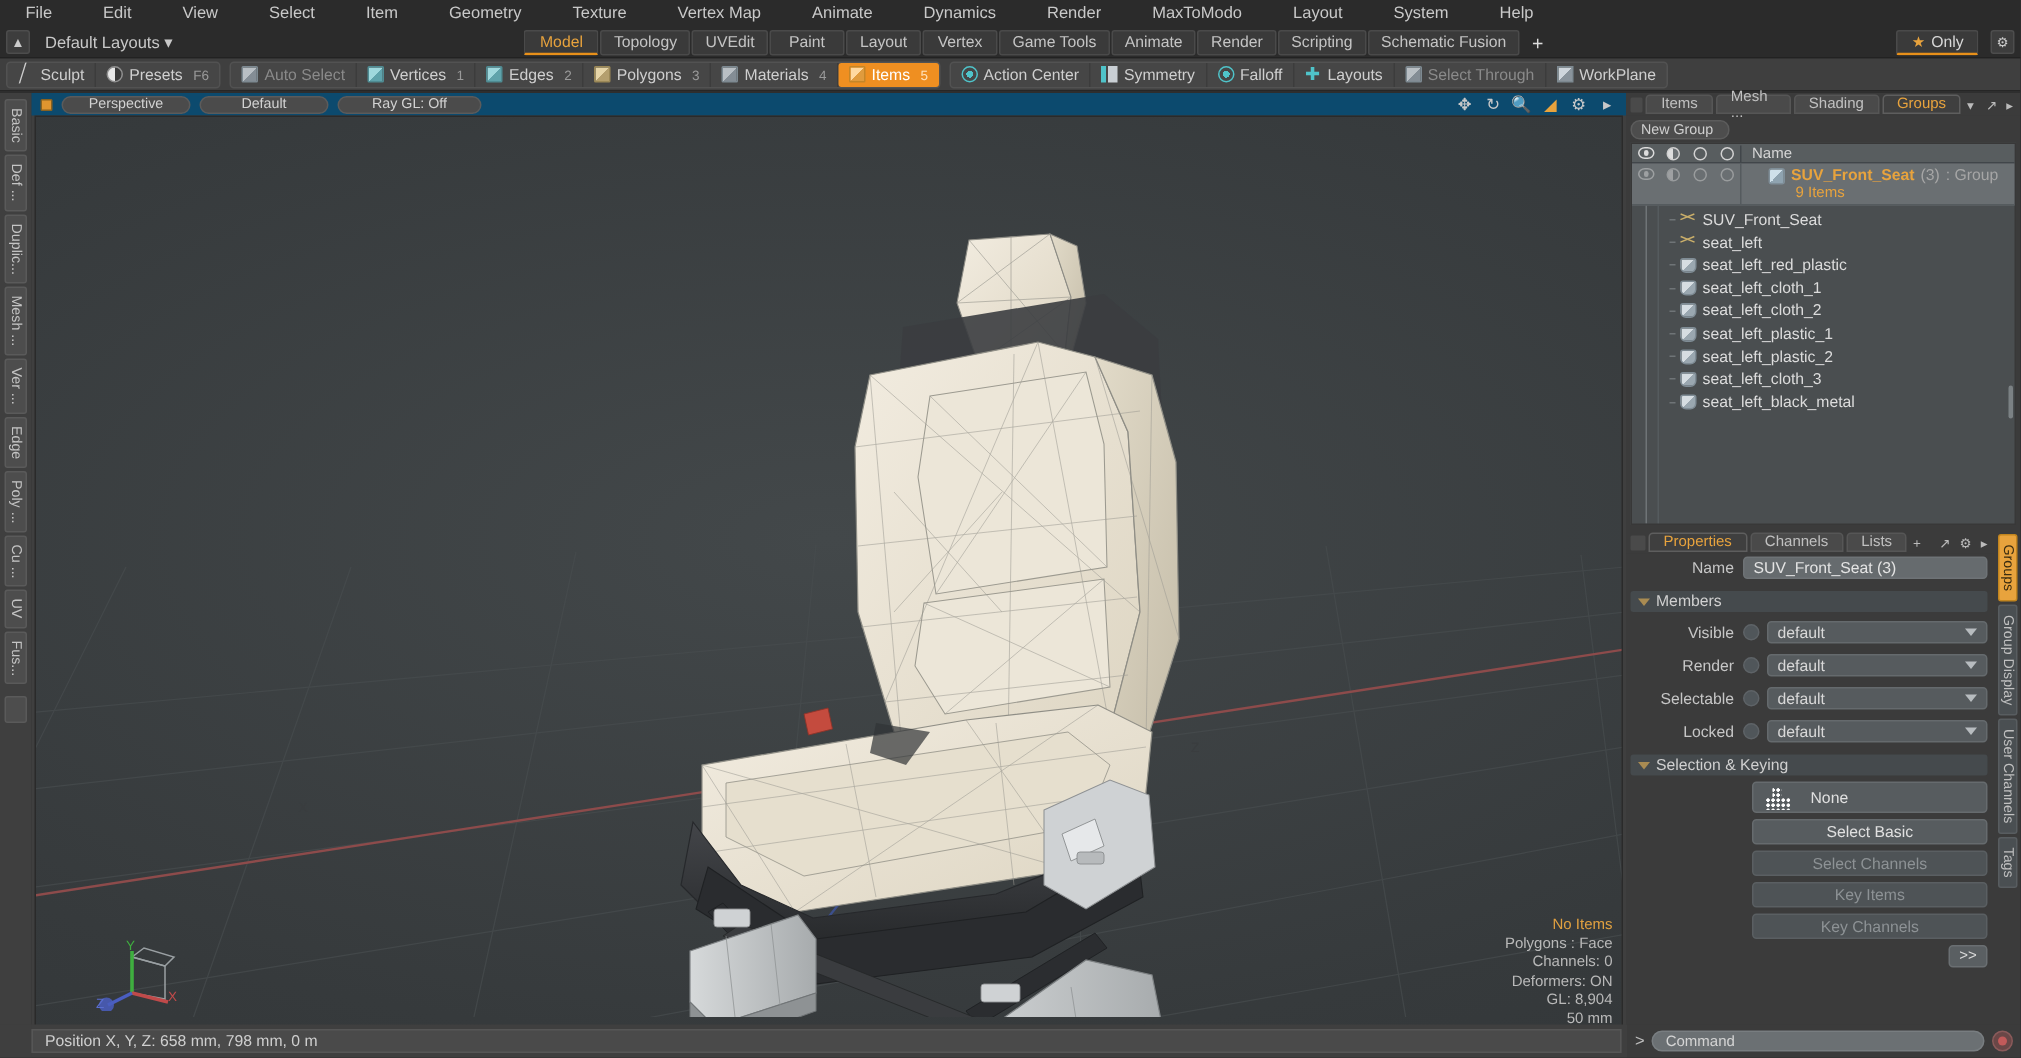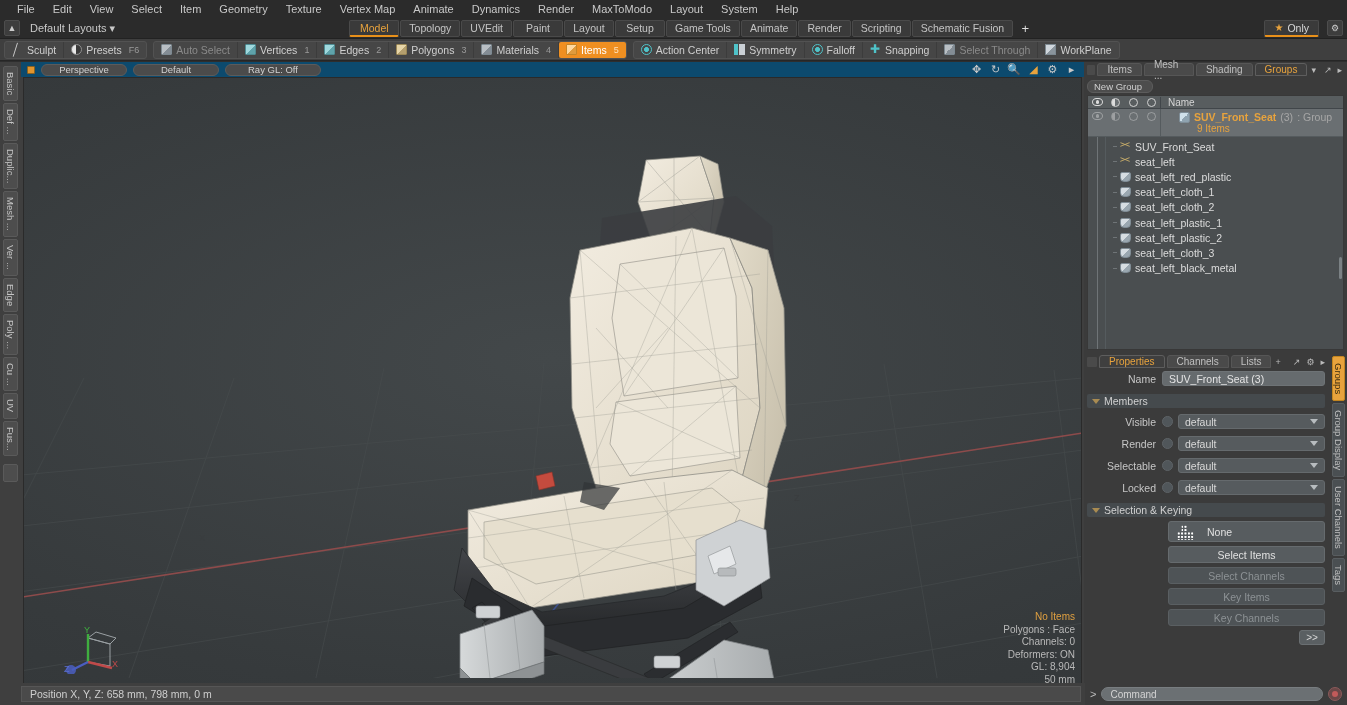--- a/index.html
+++ b/index.html
@@ -8,21 +8,21 @@
     width:1347px; height:705px;
     font-family:"Liberation Sans", sans-serif;
     font-size:11px;
     color:#c8c8c8;
     overflow:hidden;
     position:relative;
   }
   
   #menubar{
     height:18px; background:#2b2b2b; display:flex; align-items:center;
-    padding-left:8px; gap:0px;
+    padding-left:8px; gap:16px;
   }
   #menubar .mi{ padding:0 9px; font-size:11px; color:#c9c9c9; line-height:18px; cursor:default; }
 
   
   #layoutbar{
     height:21px; background:#2b2b2b; display:flex; align-items:center;
     padding:0 4px; gap:4px; border-bottom:1px solid #222;
   }
   .sq-btn{
     width:16px;height:16px;background:#3d3d3d;border:1px solid #4d4d4d;border-radius:2px;
@@ -274,21 +274,21 @@
     <span>Default Layouts</span>
     <span> ▾</span>
   </div>
   <div class="spacer"></div>
   <div class="lay-tabs">
     <div class="lay-tab active">Model</div>
     <div class="lay-tab">Topology</div>
     <div class="lay-tab">UVEdit</div>
     <div class="lay-tab">Paint</div>
     <div class="lay-tab">Layout</div>
-    <div class="lay-tab">Setup</div>
+    <div class="lay-tab">Vertex</div>
     <div class="lay-tab">Game Tools</div>
     <div class="lay-tab">Animate</div>
     <div class="lay-tab">Render</div>
     <div class="lay-tab">Scripting</div>
     <div class="lay-tab">Schematic Fusion</div>
     <div class="plus-tab">+</div>
   </div>
   <div class="spacer"></div>
   <div class="only-btn">
     <span class="star">★</span>
@@ -350,21 +350,21 @@
     <div class="mb-item">
       <span class="ico ico-bars"></span>
       <span>Symmetry</span>
     </div>
     <div class="mb-item">
       <span class="ico ico-circle fill"></span>
       <span>Falloff</span>
     </div>
     <div class="mb-item">
       <span class="ico ico-cross">✚</span>
-      <span>Snapping</span>
+      <span>Layouts</span>
     </div>
     <div class="mb-item disabled">
       <span class="ico ico-cube grey"></span>
       <span>Select Through</span>
     </div>
     <div class="mb-item">
       <span class="ico ico-wp"></span>
       <span>WorkPlane</span>
     </div>
   </div>
@@ -726,21 +726,21 @@
 
         <div class="sect-hdr">
           <span class="tri"></span>
           <span>Selection &amp; Keying</span>
         </div>
 
         <div class="btn-wide icn">
           <span class="dotsico"></span>
           <span>None</span>
         </div>
-        <div class="btn-wide">Select Items</div>
+        <div class="btn-wide">Select Basic</div>
         <div class="btn-wide disabled">Select Channels</div>
         <div class="btn-wide disabled">Key Items</div>
         <div class="btn-wide disabled">Key Channels</div>
         <div class="arrow-btn">&gt;&gt;</div>
       </div>
 
       <div id="righttabs">
         <div class="rtab active">Groups</div>
         <div class="rtab">Group Display</div>
         <div class="rtab">User Channels</div>

